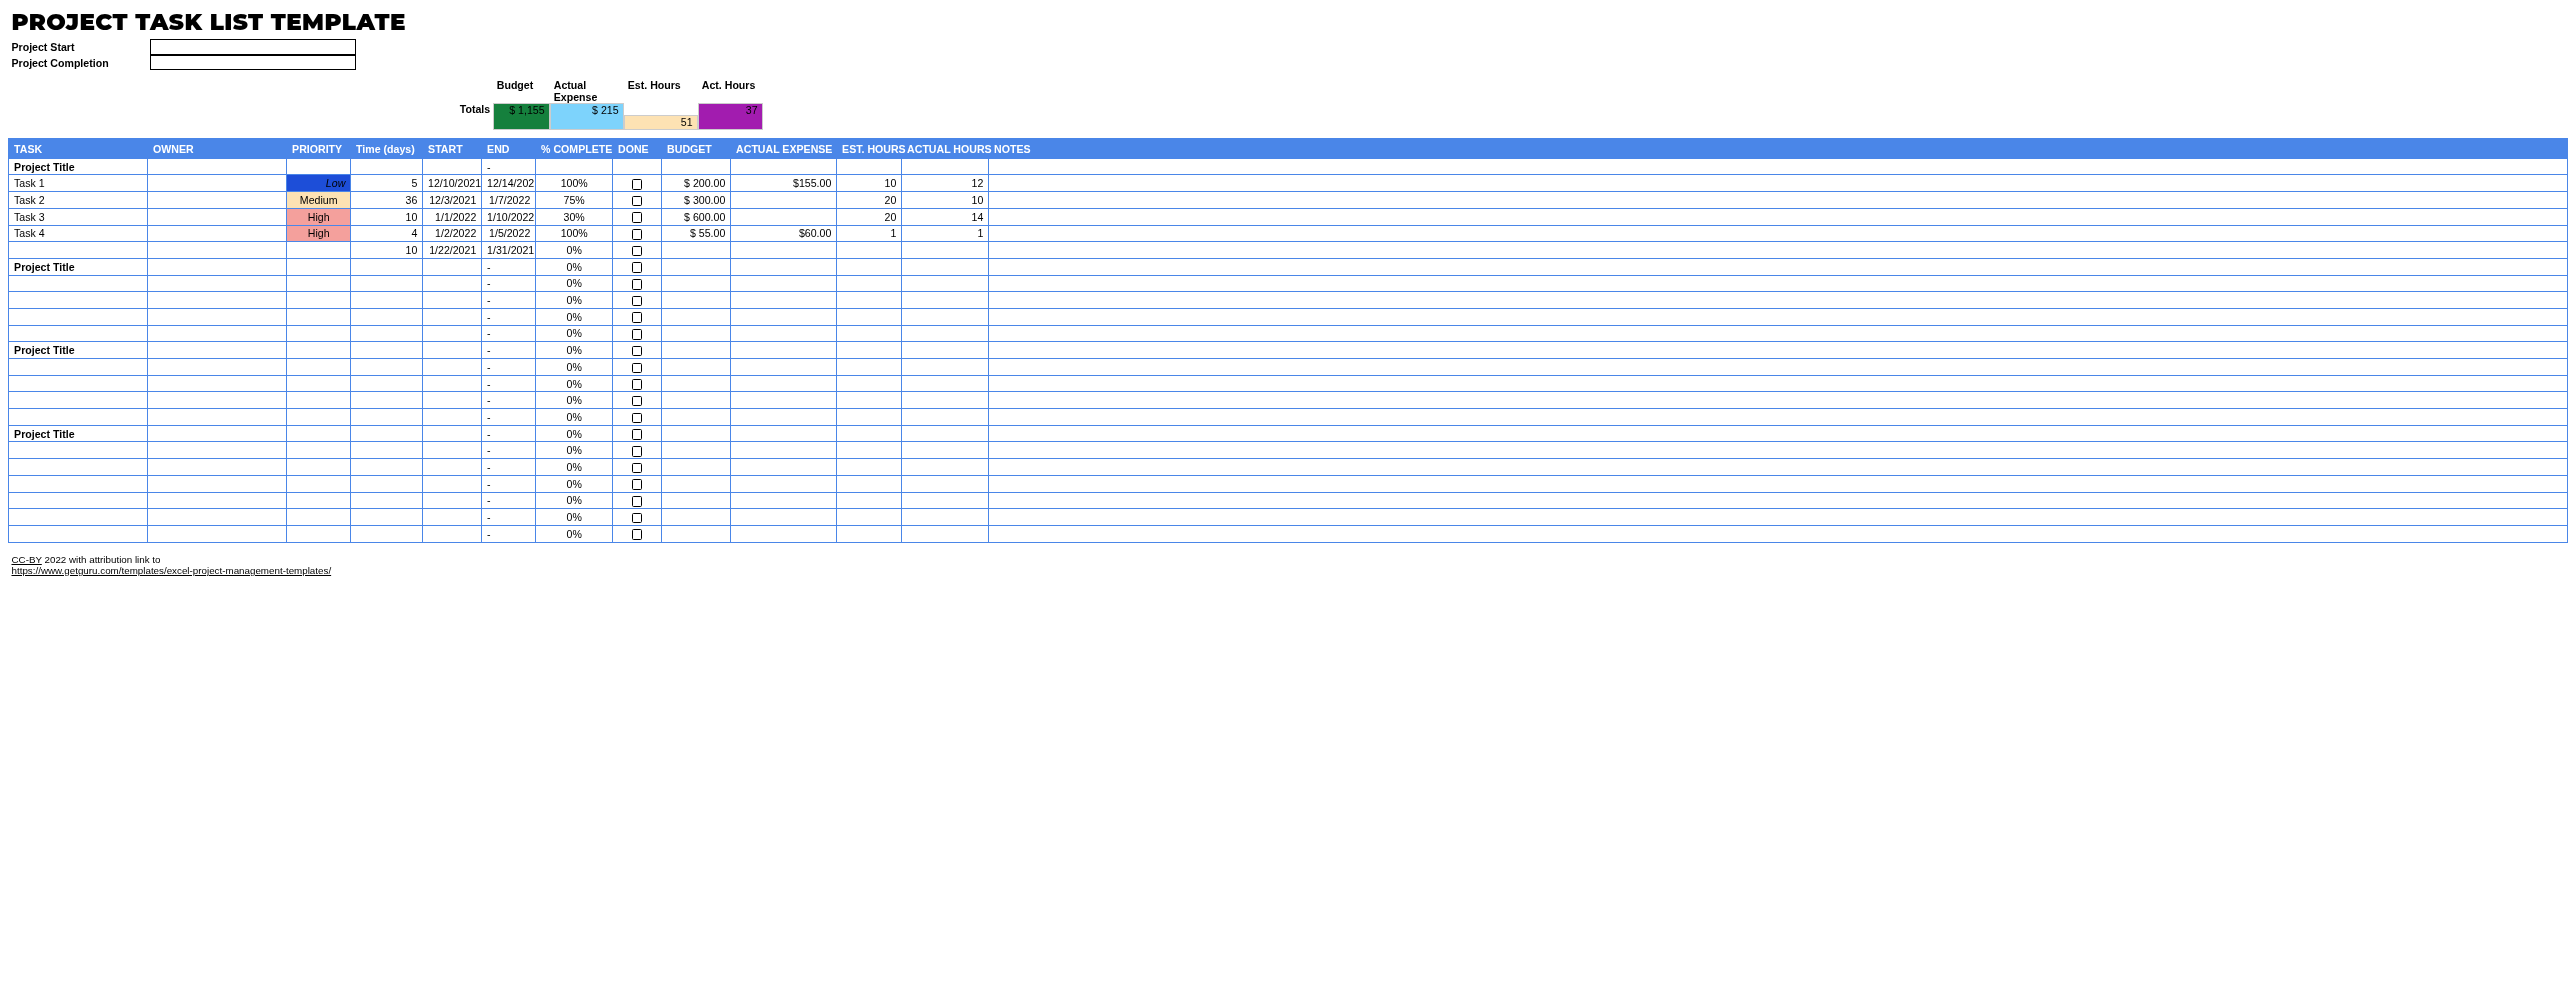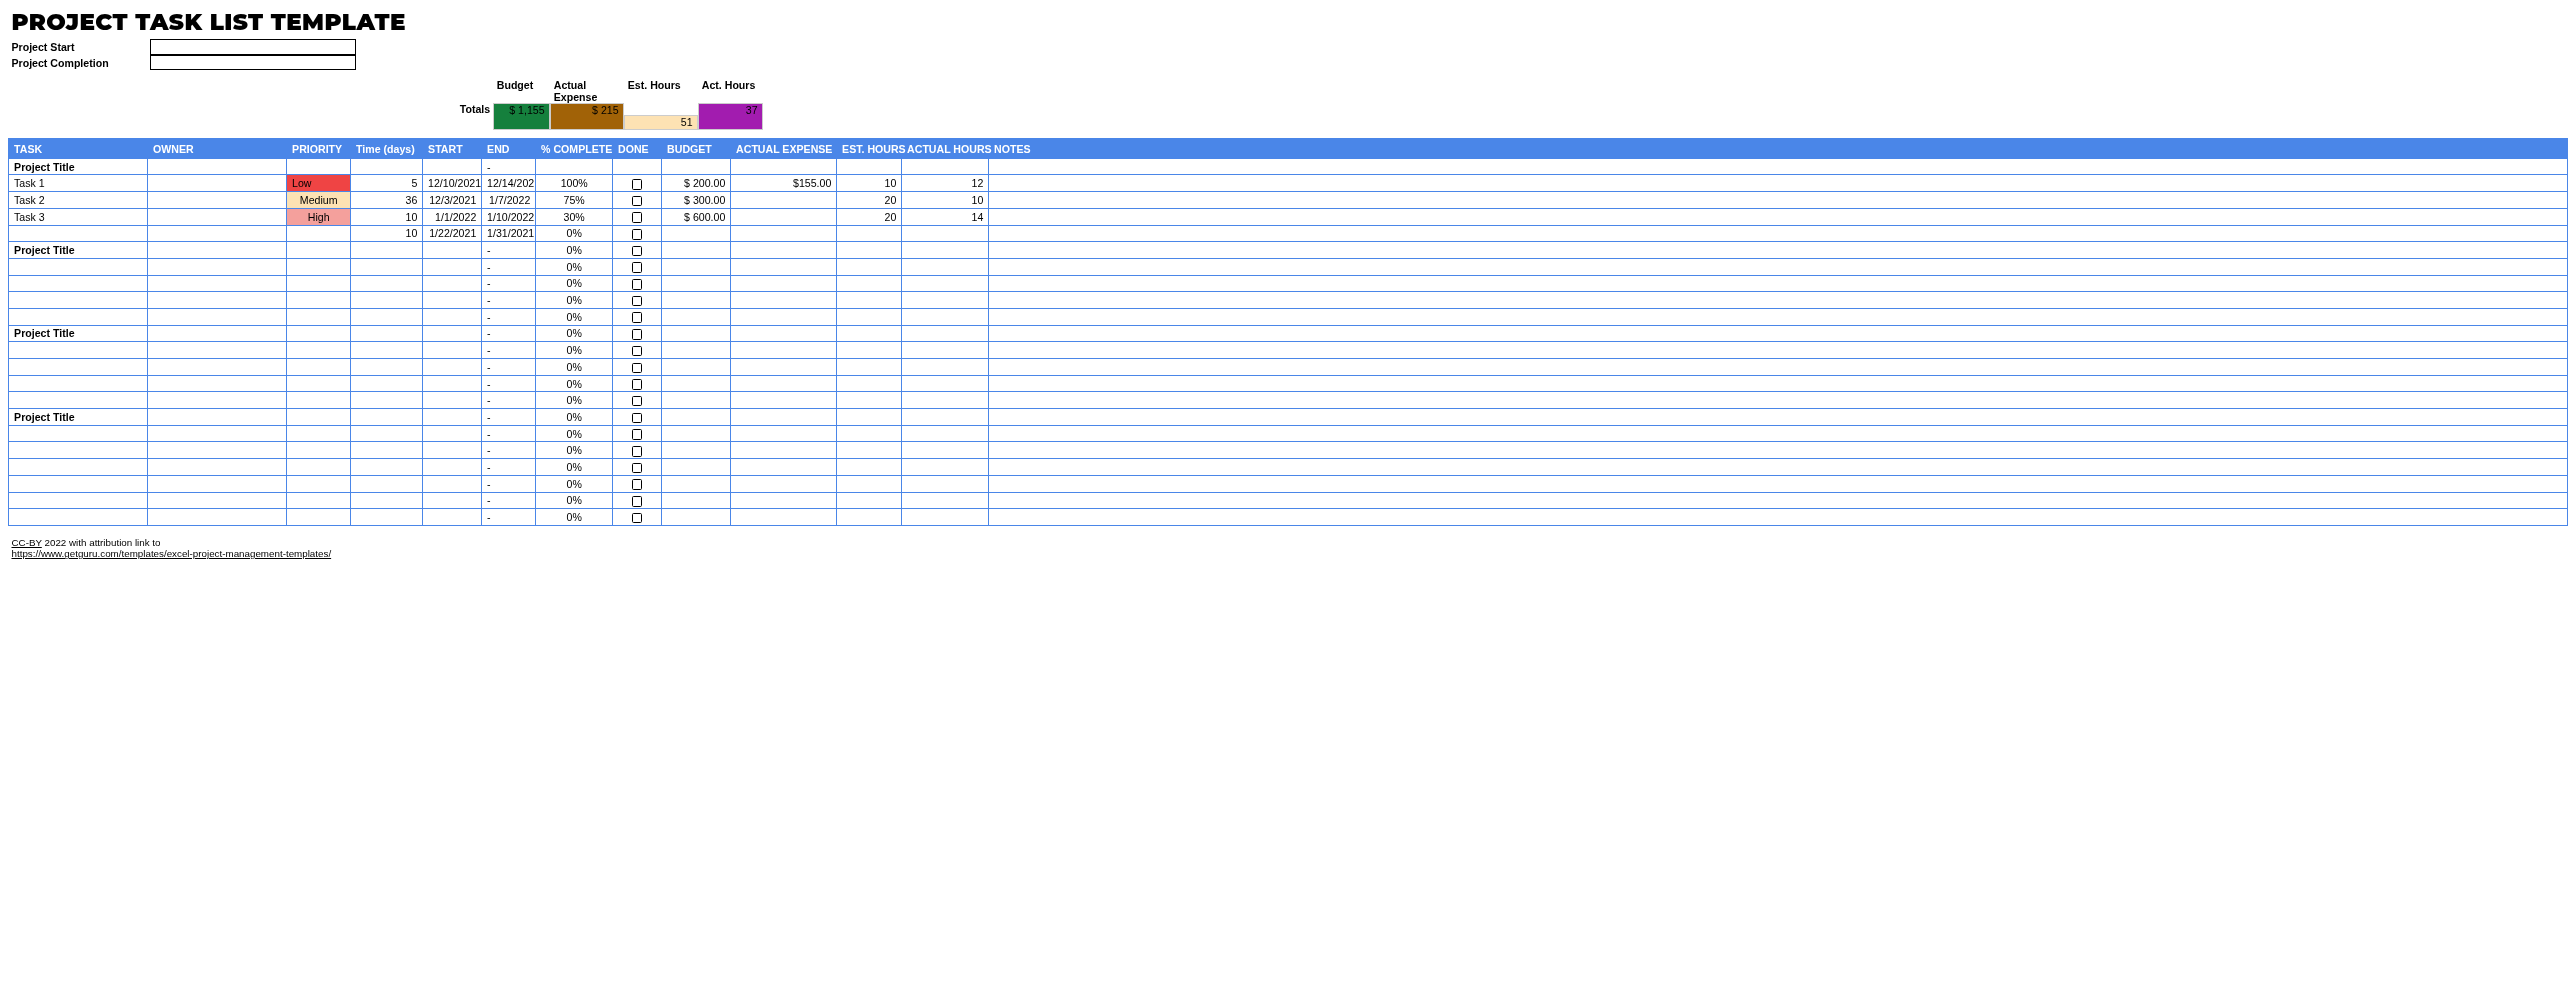--- a/index.html
+++ b/index.html
@@ -18,21 +18,21 @@
     letter-spacing: 0.4px;
     margin: 4.9px 0 3.3px 3.3px;
   }
   .meta-wrap { margin: 3.3px 0 8.2px 3.3px; }
   .meta-row { display:flex; align-items:center; height:15.5px; }
   .meta-label { width: 139px; font-weight:700; font-size:10.6px; }
   .meta-input {
     width: 206px; height:15.5px; border:0.8px solid #000; background:#fff;
   }
   .g-budget { background:#15803d; }
-  .g-actual { background:#a16207; }
+  .g-actual { background:#7dd3fc; }
   .g-esth  { background:#fde2b3;margin-top:12px; }
   .g-acth  { background:#a21caf; }
 
   table.grid {
     border-collapse: collapse;
     width: 100%;
     table-layout: fixed;
   }
   table.grid th {
     background:#4a86e8;
@@ -54,21 +54,21 @@
   }
   .col-task{width:139px;} .col-owner{width:139px;} .col-pri{width:64px;}
   .col-time{width:72px;} .col-start{width:59px;} .col-end{width:54px;}
   .col-pct{width:77px;} .col-done{width:49px;} .col-bud{width:69px;}
   .col-act{width:106px;} .col-esth{width:65px;} .col-acth{width:87px;}
   .col-notes{width:auto;}
 
   td.section { font-weight:700; }
   td.right { text-align:right; font-variant-numeric: tabular-nums;}
   td.center { text-align:center; }
-  td.pri-low   { background:#ef4444; text-align:left; }
+  td.pri-low   { background:#1d4ed8; text-align:right;font-style:italic; }
   td.pri-med   { background:#fde2b3; text-align:center; }
   td.pri-high  { background:#f4a09c; text-align:center; }
 
   .chk {
     display:inline-block; width:10.6px; height:10.6px; border:1.6px solid #000;
     border-radius:1.6px; vertical-align:middle;
   }
   .footer { margin:11.4px 3.3px 3.3px 3.3px; font-size:9.8px; }
   .footer a { color:#000; }
   .sumgrid {
@@ -203,20 +203,35 @@
         <td class="right">1/10/2022</td>
         <td class="center">30%</td>
         <td class="center"><span class="chk"></span></td>
         <td class="right">$    600.00</td>
         <td class="right"></td>
         <td class="right">20</td>
         <td class="right">14</td>
         <td></td>
       </tr>
       <tr>
+        <td>Task 4</td>
+        <td></td>
+        <td class="pri-high">High</td>
+        <td class="right">4</td>
+        <td class="right">1/2/2022</td>
+        <td class="right">1/5/2022</td>
+        <td class="center">100%</td>
+        <td class="center"><span class="chk"></span></td>
+        <td class="right">$       55.00</td>
+        <td class="right">$60.00</td>
+        <td class="right">1</td>
+        <td class="right">1</td>
+        <td></td>
+      </tr>
+      <tr>
         <td></td>
         <td></td>
         <td></td>
         <td class="right">10</td>
         <td class="right">1/22/2021</td>
         <td class="right">1/31/2021</td>
         <td class="center">0%</td>
         <td class="center"><span class="chk"></span></td>
         <td class="right"></td>
         <td class="right"></td>

